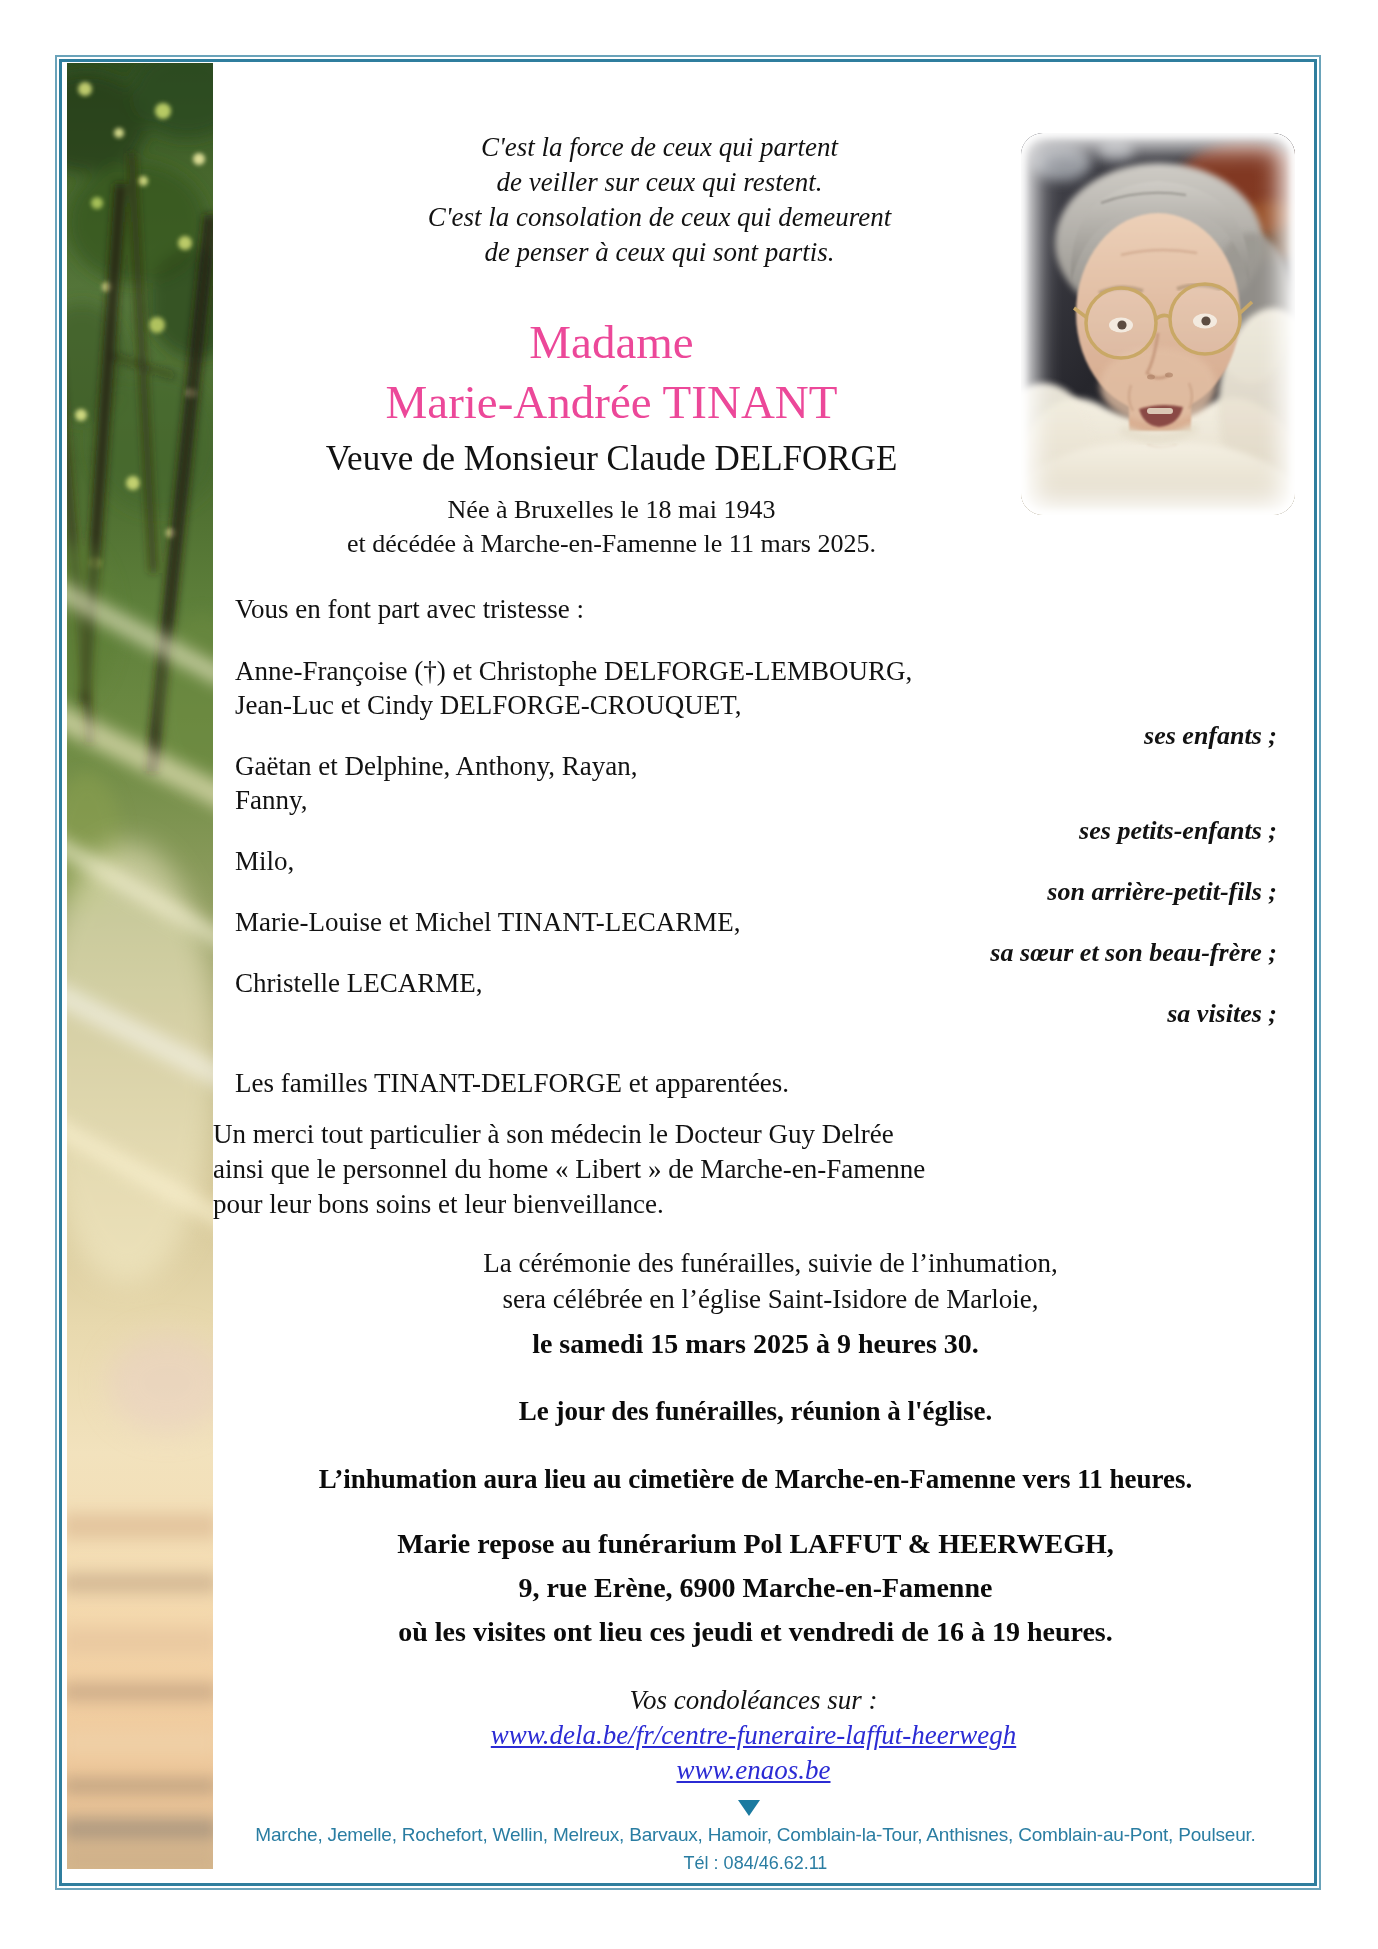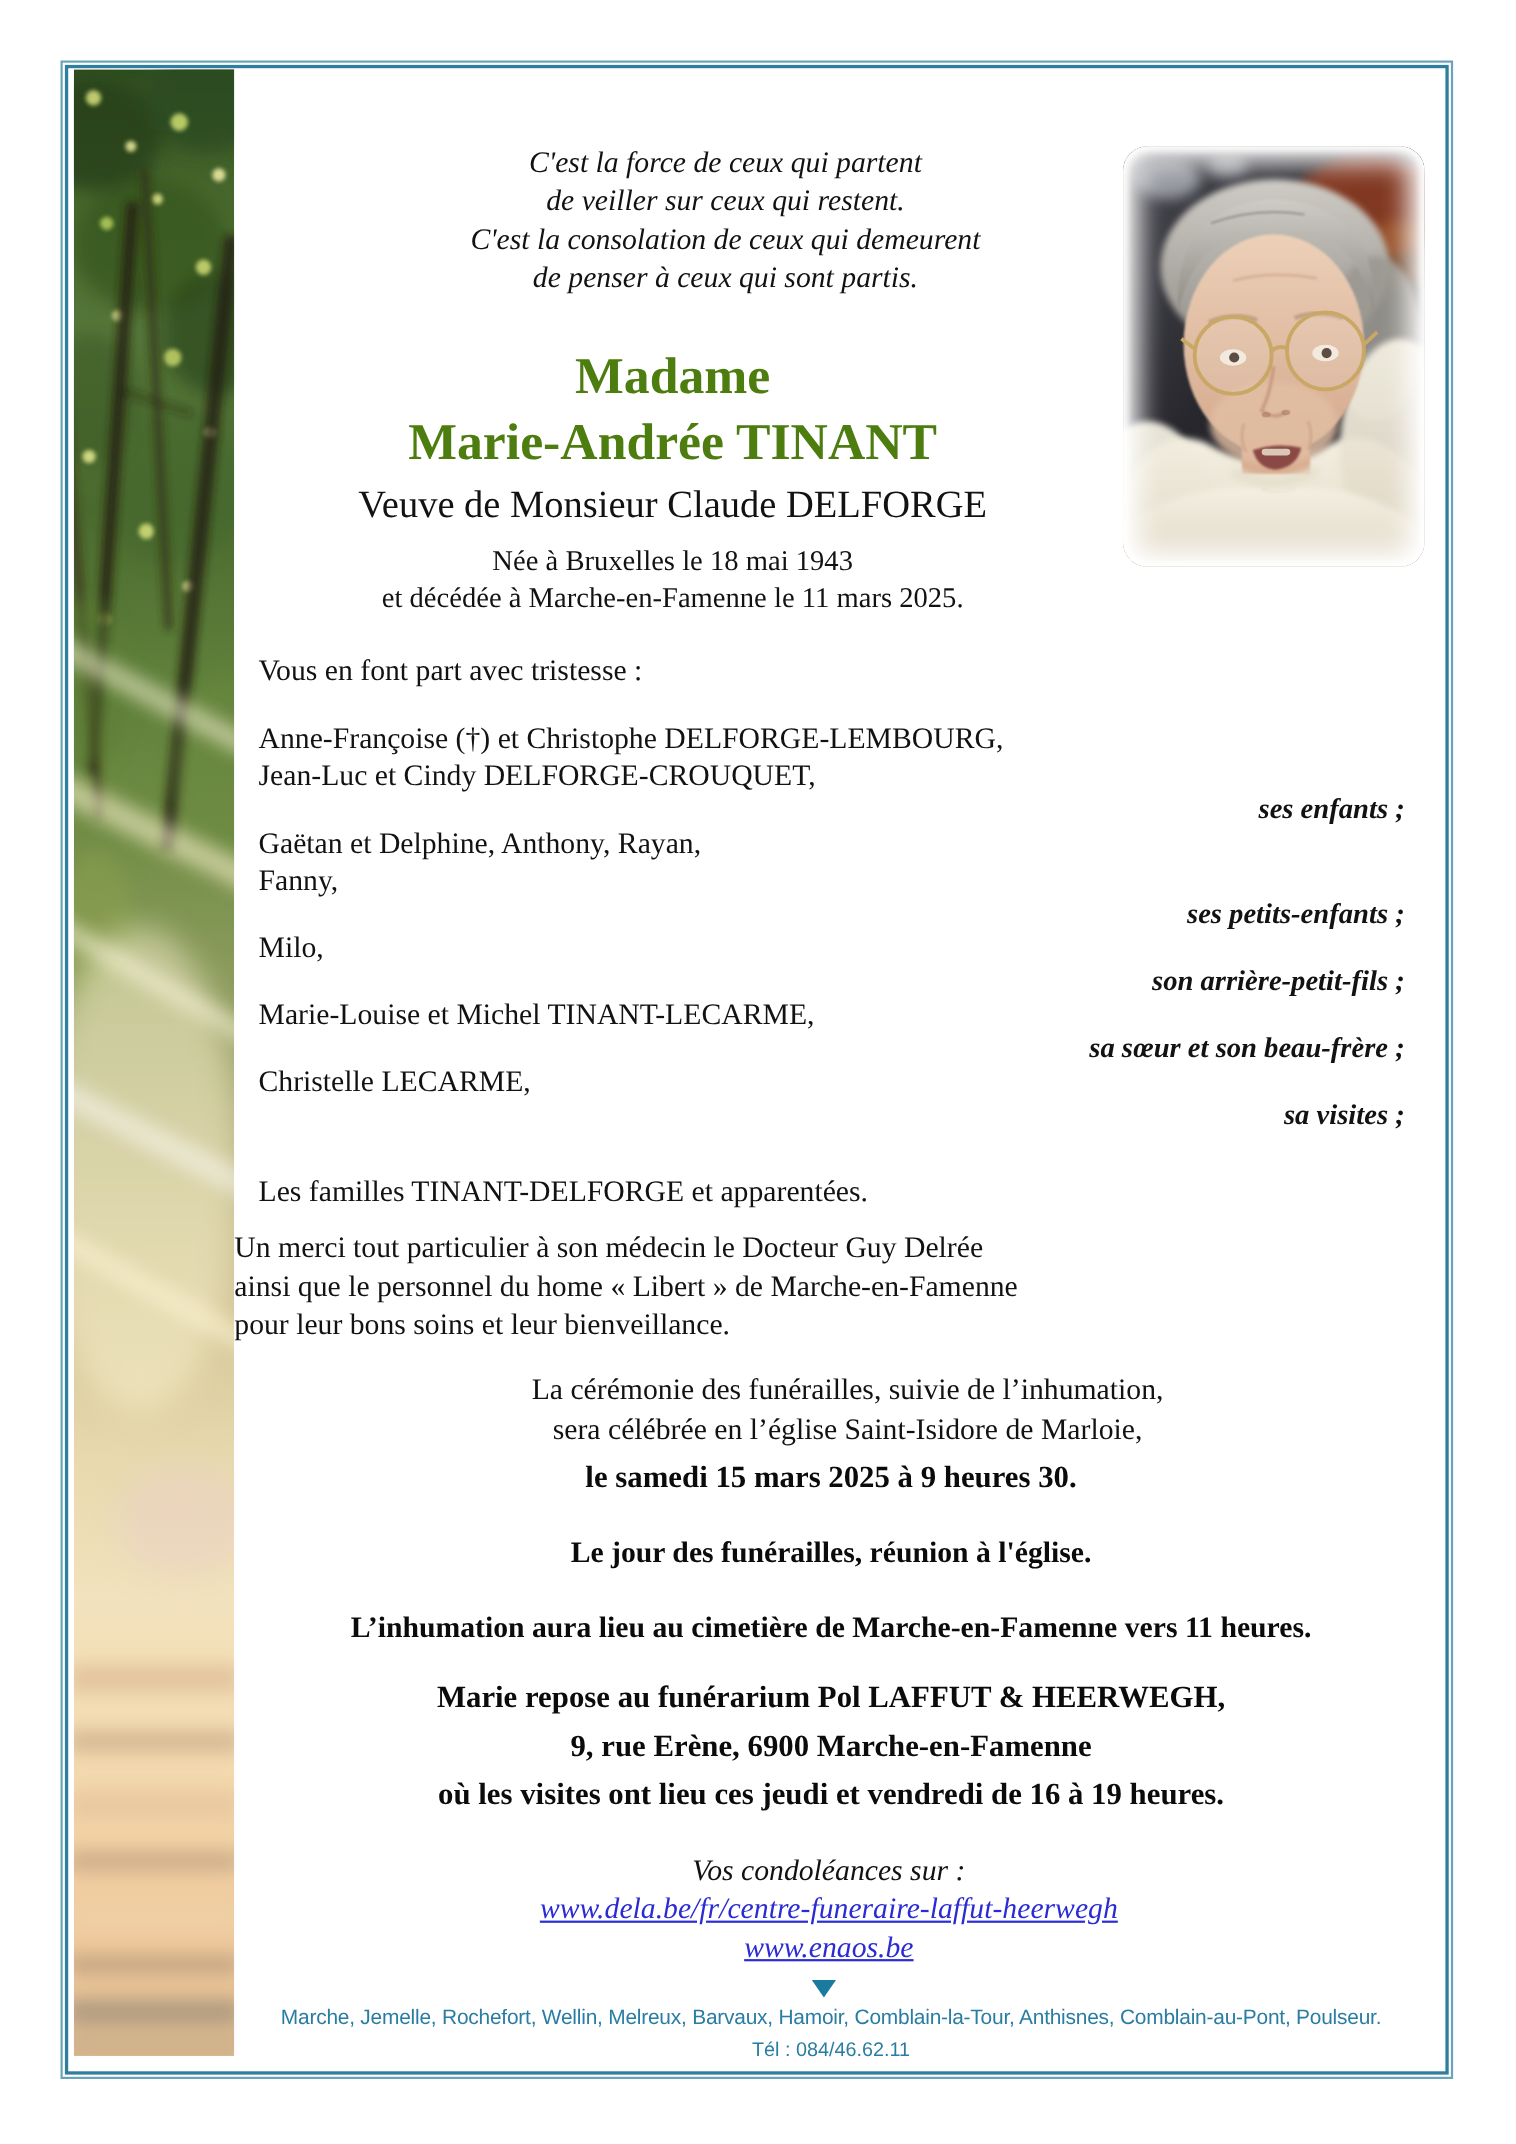--- a/index.html
+++ b/index.html
@@ -28,21 +28,21 @@
   .portrait .vignette {
     position:absolute; inset:0; border-radius:22px; pointer-events:none;
     box-shadow: inset 0 0 24px 14px #ffffff, inset 0 0 6px 4px rgba(255,255,255,.85);
   }
   
   .quote {
     position:absolute; left:213px; top:130px; width:797px; text-align:center;
     font-style:italic; font-size:27px; line-height:35px;margin-left:48px;
   }
   .titleblock { position:absolute; left:213px; top:312px; width:797px; text-align:center; }
-  .title-line { font-size:47px; font-weight:bold; line-height:60px; color:#4d7c0f; }
+  .title-line { font-size:47px; font-weight:normal; line-height:60px; color:#ec4899; }
   .subtitle { font-size:35px; line-height:44px; margin-top:5px; }
   .vital {
     position:absolute; left:213px; top:493px; width:797px; text-align:center;
     font-size:26px; line-height:34px;
   }
   .announce { position:absolute; left:235px; top:592px; width:1042px; font-size:27px; }
   .announce .intro { line-height:35px; margin-bottom:27px; }
   .announce .name-line { line-height:34px; }
   .announce .rel {
     line-height:27px; text-align:right; font-weight:bold; font-style:italic; font-size:26px;

